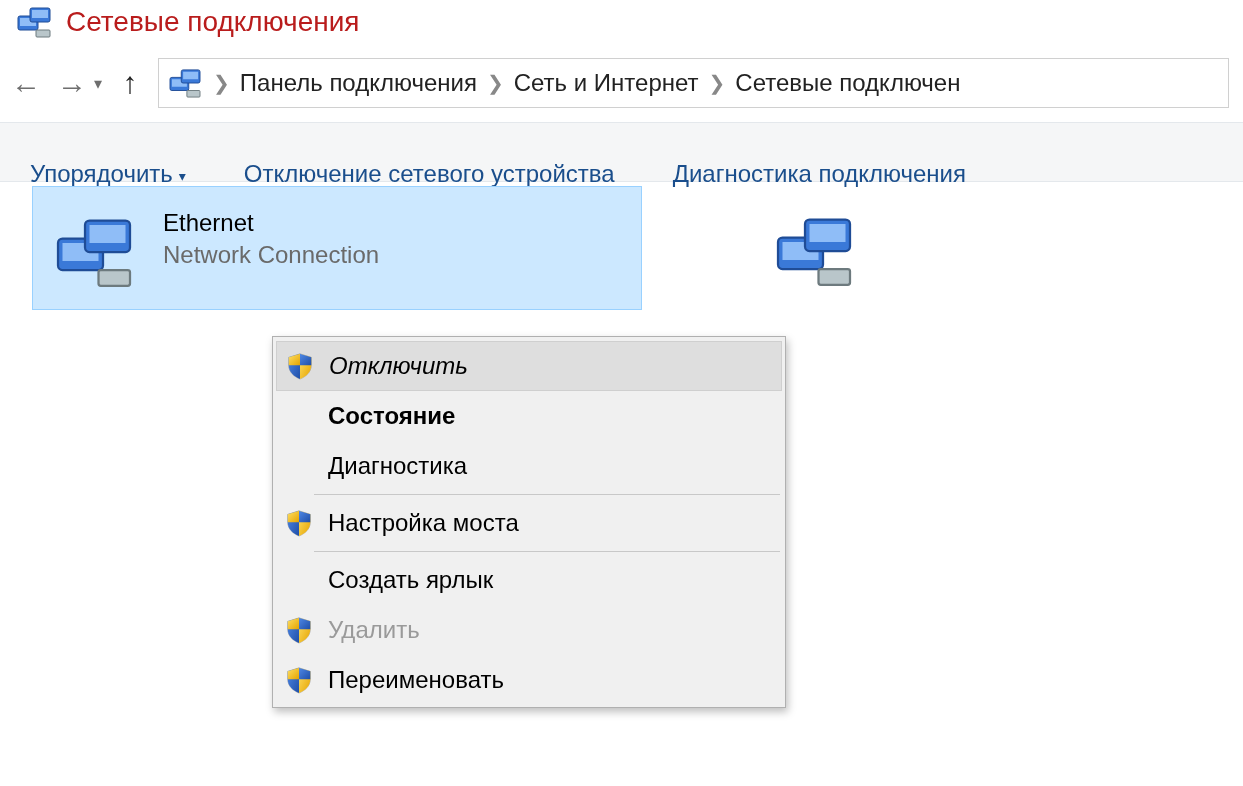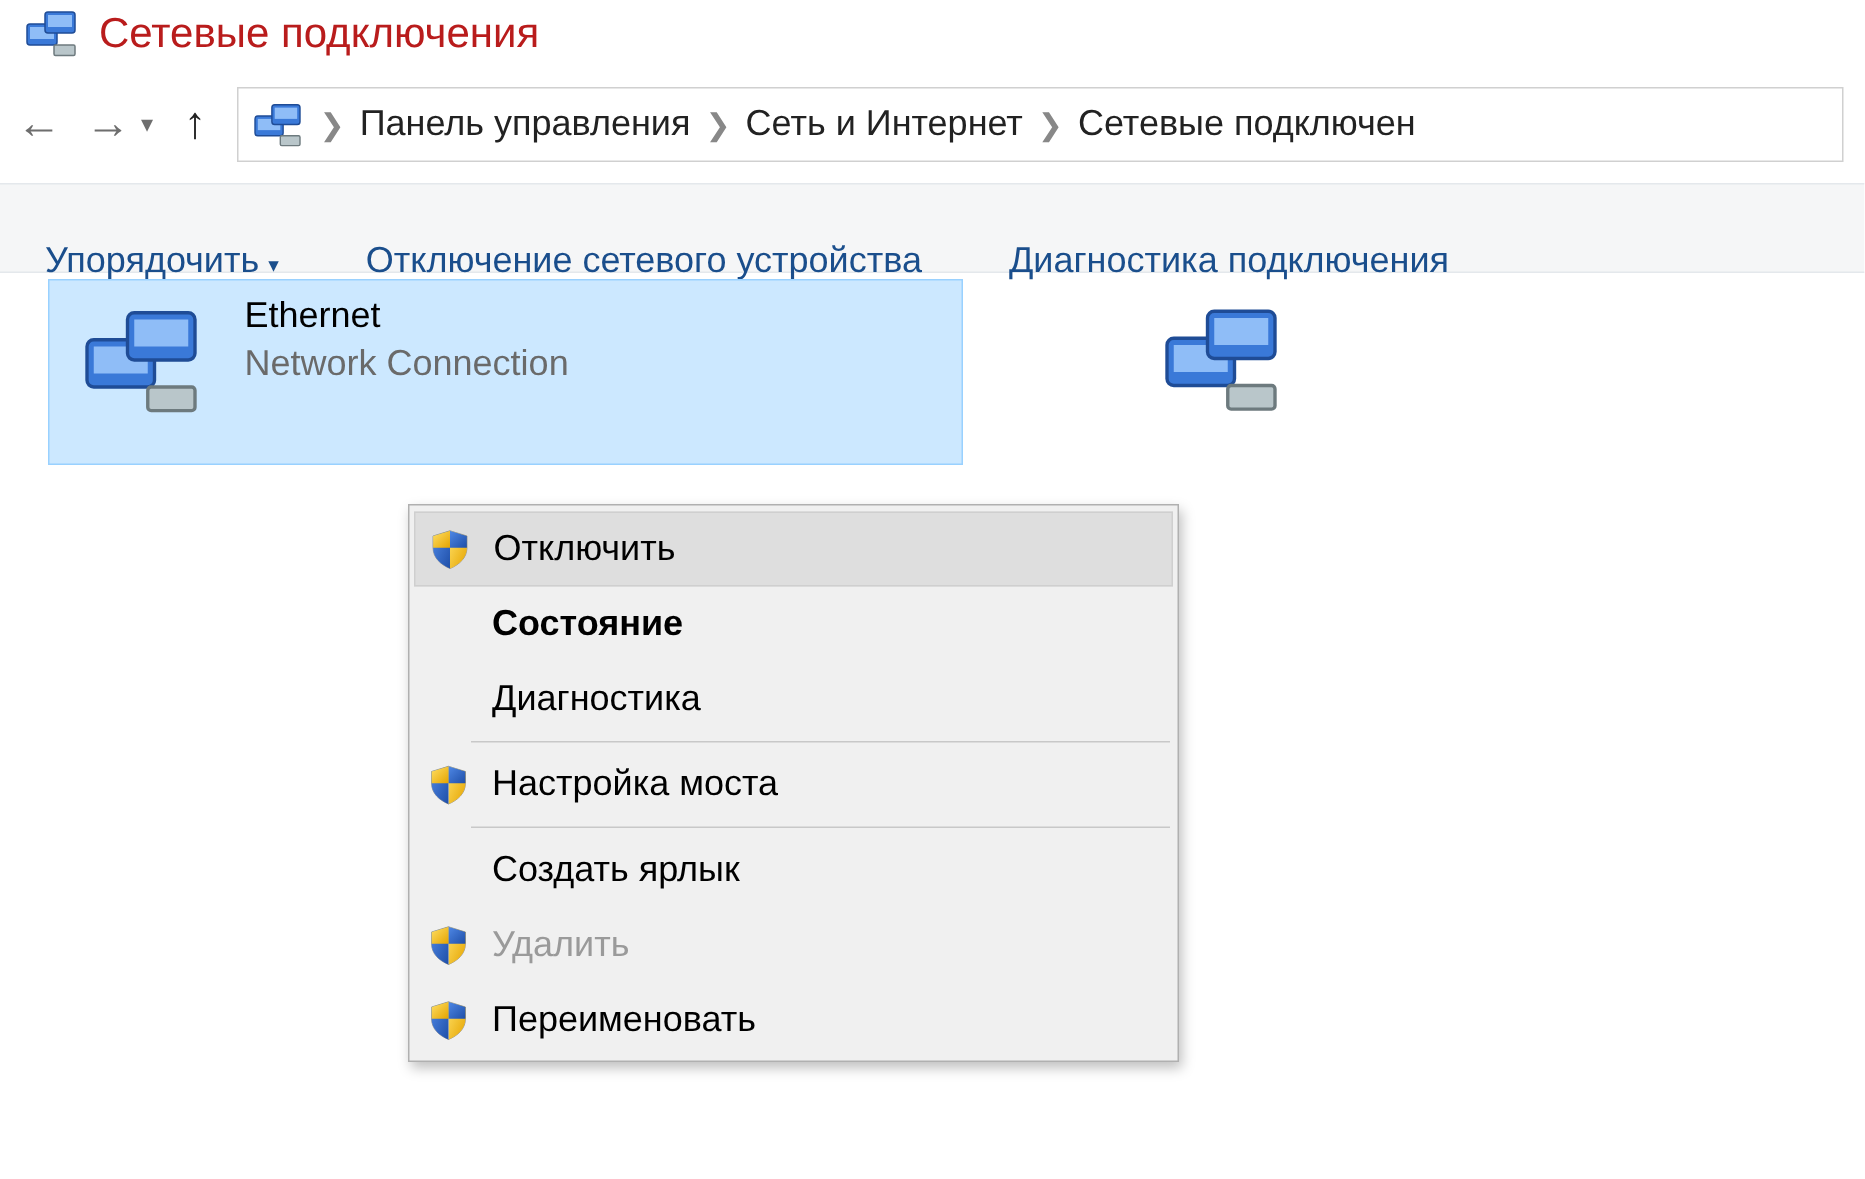--- a/index.html
+++ b/index.html
@@ -100,21 +100,21 @@
     position: relative;
     padding: 14px 0 0 28px;
   }
 
   .conn-item {
     position: absolute;
     display: flex;
     align-items: flex-start;
     gap: 20px;
     width: 610px;
-    padding: 8px 12px;
+    padding: 20px 12px;
   }
   .conn-item.selected {
     background: #cce8ff;
     border: 1px solid #99d1ff;
   }
   #conn-ethernet { left: 32px; top: 4px; height: 124px; }
   #conn-secureline { left: 753px; top: 4px; }
 
   .conn-text {
     display: flex;
@@ -141,20 +141,21 @@
     align-items: center;
     height: 50px;
     padding: 0 10px 0 8px;
     gap: 14px;
     font-size: 24px;
     color: #000;
   }
   .menu-item.hover {
     background: #dedede;
     border: 1px solid #cfcfcf;
+    font-style: italic;
   }
   .menu-item.bold { font-weight: 700; }
   .menu-item.disabled { color: #9a9a9a; }
   .menu-icon {
     width: 30px;
     height: 30px;
     flex: 0 0 30px;
     display: flex;
     align-items: center;
     justify-content: center;
@@ -213,21 +214,21 @@
   <span class="recent-caret">▾</span>
   <span class="nav-btn up-arrow">↑</span>
 
   <div class="breadcrumb">
     <span>
       <svg width="36" height="30" viewBox="0 0 36 32">
           <use href="#net-icon"></use>
         </svg>
     </span>
     <span class="crumb-sep">❯</span>
-    <span class="crumb-item">Панель управления</span>
+    <span class="crumb-item">Панель подключения</span>
     <span class="crumb-sep">❯</span>
     <span class="crumb-item">Сеть и Интернет</span>
     <span class="crumb-sep">❯</span>
     <span class="crumb-item">Сетевые подключен</span>
   </div>
 </div>
 
 <div class="toolbar">
   <span class="toolbar-btn">
     <span>Упорядочить</span>

